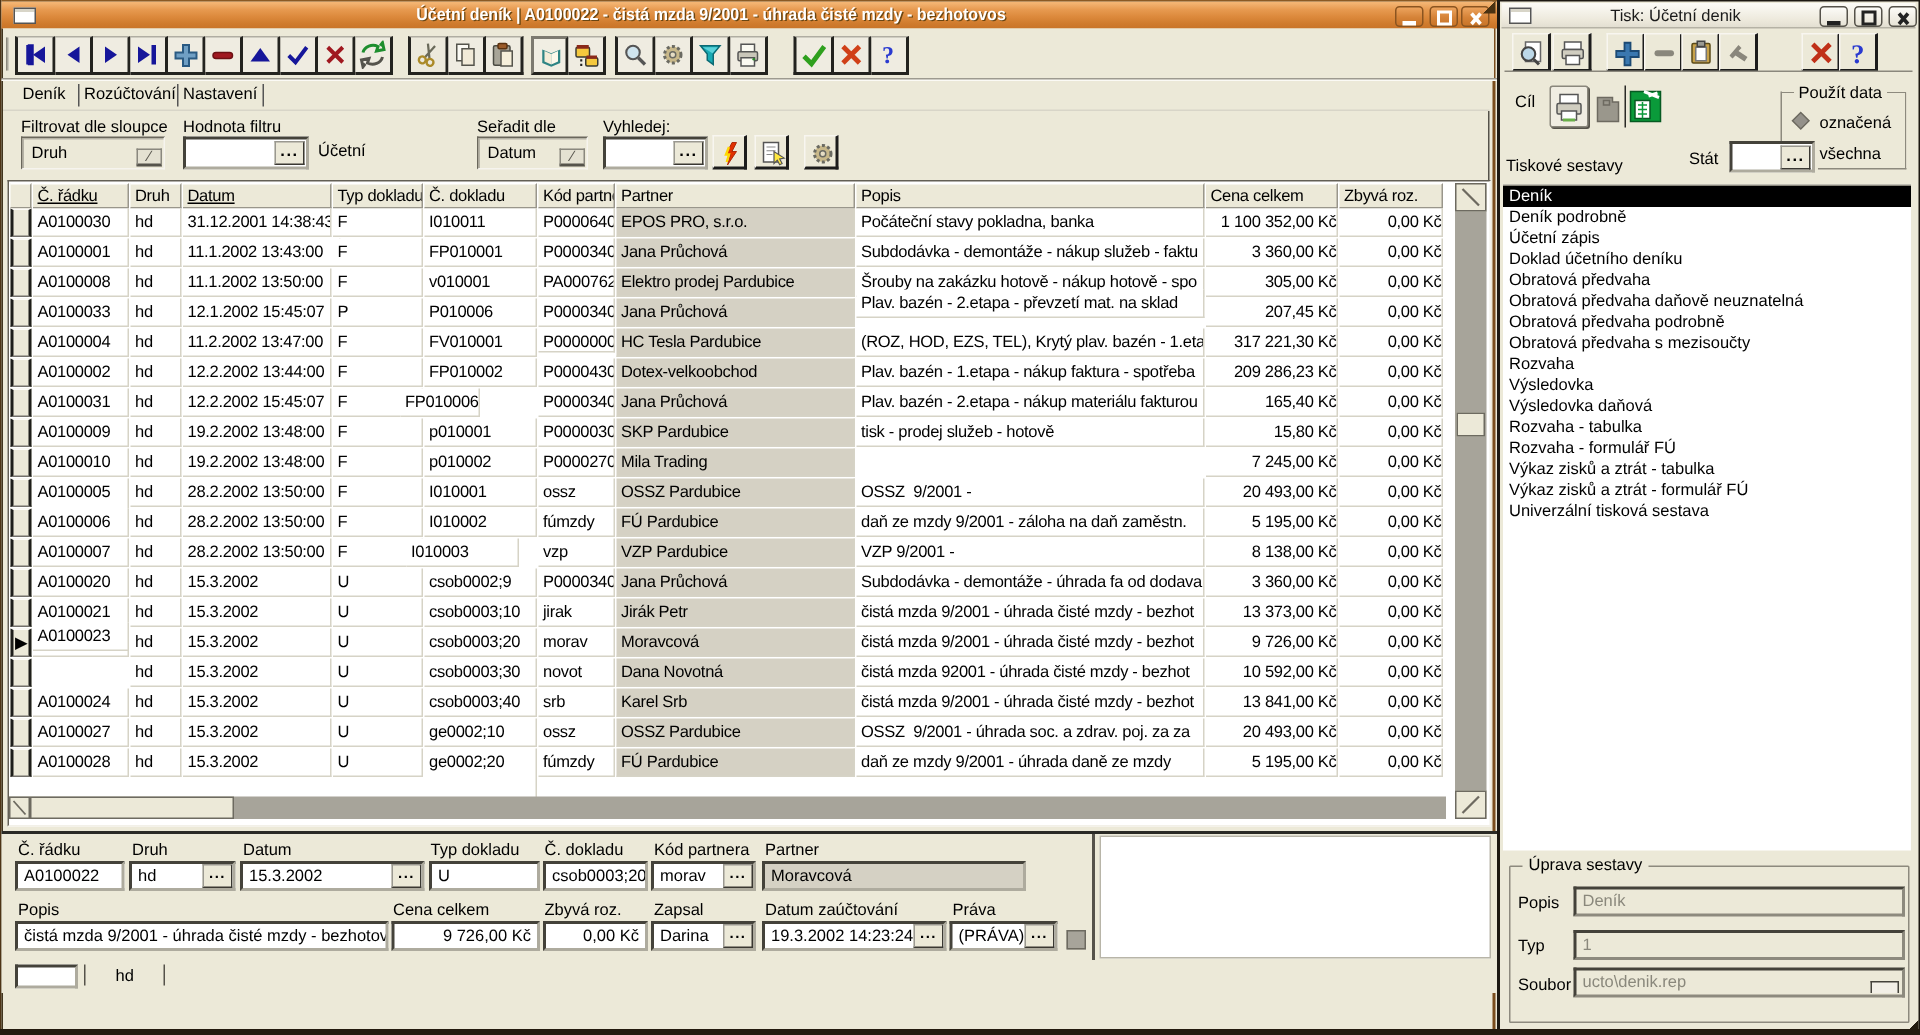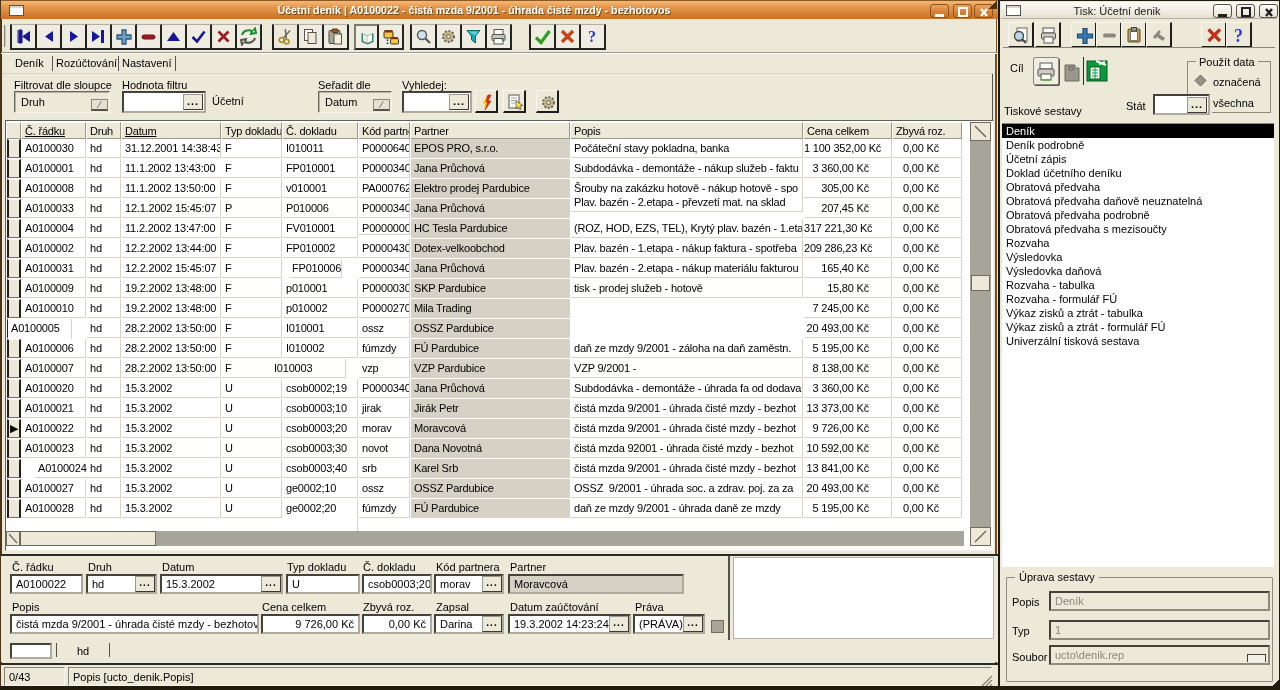--- a/index.html
+++ b/index.html
@@ -29,21 +29,21 @@
 .dbtn{position:absolute;right:1px;bottom:1px;width:17px;height:12px;background:#e4e1d2;border:1px solid #8a887e;border-bottom:2px solid #55534b;color:#55534b;font-size:10px;text-align:center;line-height:10px}
 .edit{position:absolute;height:22px;background:#fff;border:2px solid;border-color:#44423a #aeab9e #aeab9e #44423a}
 .ddd{position:absolute;right:1px;top:1px;width:20px;height:16px;background:#ece9d8;border:1px solid #9a9890;border-right:1px solid #3a3832;border-bottom:1px solid #3a3832;text-align:center;font-weight:bold;font-size:11px;line-height:13px;letter-spacing:1px}
 .sbtn{position:absolute;width:23px;height:23px;background:#ece9d8;border-top:1px solid #f8f6f0;border-left:1px solid #f8f6f0;border-right:2px solid #1c1c1c;border-bottom:2px solid #1c1c1c}
 .sbtn svg{position:absolute;left:2px;top:2px}
 
 #gridpanel{position:absolute;left:4px;top:120px;width:989px;height:431px;background:#fff;border:1px solid;border-color:#635f55 #f2f0e8 #f2f0e8 #635f55}
 .hcell{position:absolute;height:17px;letter-spacing:-0.2px;background:#ece9d8;border-right:1px solid #99968b;border-bottom:1px solid #99968b;border-top:1px solid #fff;padding:2px 0 0 3px;white-space:nowrap;overflow:hidden}
 .cell{position:absolute;letter-spacing:-0.2px;background:#fff;border-right:1px solid #d6d3c6;border-bottom:1px solid #d6d3c6;padding:3px 0 0 3px;white-space:nowrap;overflow:hidden}
 .cell.pcol{background:#d5d1c4}
-.cell.num{text-align:right;padding-right:22px;padding-left:0}
+.cell.num{text-align:right;padding-right:0;padding-left:0}
 .ind{position:absolute;background:#ece9d8;border-left:2px solid #1e1e1a;border-right:2px solid #1e1e1a;border-top:1px solid #fdfcf8;border-bottom:1px solid #73706a}
 .ind .cur{position:absolute;left:1px;top:2px;font-size:11px}
 
 .sb{position:absolute;background:#a7a49a}
 .sbbtn{position:absolute;background:#ece9d8;border:1px solid #6d6a60}
 .sbthumb{position:absolute;background:#ece9d8;border:1px solid #6d6a60}
 
 #formarea{position:absolute;left:0;top:554px;width:997px;height:108px;background:#ece9d8;border-top:2px solid #2a2a26}
 .fld{position:absolute;height:20px;background:#fff;border:2px solid;border-color:#44423a #aeab9e #aeab9e #44423a;padding:2px 0 0 4px;white-space:nowrap;overflow:hidden}
 .fld.gray{background:#d5d1c4}
@@ -343,21 +343,21 @@
     <div class="cell" style="left:358px;top:239px;width:51px;height:19px">P0000430</div>
     <div class="cell pcol" style="left:410px;top:239px;width:159px;height:19px">Dotex-velkoobchod</div>
     <div class="cell" style="left:570px;top:239px;width:232px;height:19px">Plav. bazén - 1.etapa - nákup faktura - spotřeba</div>
     <div class="cell num" style="left:803px;top:239px;width:88px;height:19px">209 286,23 Kč</div>
     <div class="cell num" style="left:892px;top:239px;width:69px;height:19px">0,00 Kč</div>
 <div class="ind" style="left:6px;top:259px;width:14px;height:19px"></div>
     <div class="cell" style="left:21px;top:259px;width:64px;height:19px">A0100031</div>
     <div class="cell" style="left:86px;top:259px;width:34px;height:19px">hd</div>
     <div class="cell" style="left:121px;top:259px;width:99px;height:19px">12.2.2002 15:45:07</div>
     <div class="cell" style="left:221px;top:259px;width:60px;height:19px">F</div>
-    <div class="cell" style="left:288px;top:259px;width:53px;height:19px">FP010006</div>
+    <div class="cell" style="left:266px;top:259px;width:53px;height:19px">FP010006</div>
     <div class="cell" style="left:358px;top:259px;width:51px;height:19px">P0000340</div>
     <div class="cell pcol" style="left:410px;top:259px;width:159px;height:19px">Jana Průchová</div>
     <div class="cell" style="left:570px;top:259px;width:232px;height:19px">Plav. bazén - 2.etapa - nákup materiálu fakturou</div>
     <div class="cell num" style="left:803px;top:259px;width:88px;height:19px">165,40 Kč</div>
     <div class="cell num" style="left:892px;top:259px;width:69px;height:19px">0,00 Kč</div>
 <div class="ind" style="left:6px;top:279px;width:14px;height:19px"></div>
     <div class="cell" style="left:21px;top:279px;width:64px;height:19px">A0100009</div>
     <div class="cell" style="left:86px;top:279px;width:34px;height:19px">hd</div>
     <div class="cell" style="left:121px;top:279px;width:99px;height:19px">19.2.2002 13:48:00</div>
     <div class="cell" style="left:221px;top:279px;width:60px;height:19px">F</div>
@@ -371,27 +371,28 @@
     <div class="cell" style="left:21px;top:299px;width:64px;height:19px">A0100010</div>
     <div class="cell" style="left:86px;top:299px;width:34px;height:19px">hd</div>
     <div class="cell" style="left:121px;top:299px;width:99px;height:19px">19.2.2002 13:48:00</div>
     <div class="cell" style="left:221px;top:299px;width:60px;height:19px">F</div>
     <div class="cell" style="left:282px;top:299px;width:75px;height:19px">p010002</div>
     <div class="cell" style="left:358px;top:299px;width:51px;height:19px">P0000270</div>
     <div class="cell pcol" style="left:410px;top:299px;width:159px;height:19px">Mila Trading</div>
     <div class="cell num" style="left:803px;top:299px;width:88px;height:19px">7 245,00 Kč</div>
     <div class="cell num" style="left:892px;top:299px;width:69px;height:19px">0,00 Kč</div>
 <div class="ind" style="left:6px;top:319px;width:14px;height:19px"></div>
-    <div class="cell" style="left:7px;top:319px;width:64px;height:32px">A0100005</div>
+    <div class="cell" style="left:21px;top:319px;width:64px;height:32px">A0100005</div>
     <div class="cell" style="left:86px;top:319px;width:34px;height:19px">hd</div>
     <div class="cell" style="left:121px;top:319px;width:99px;height:19px">28.2.2002 13:50:00</div>
     <div class="cell" style="left:221px;top:319px;width:60px;height:19px">F</div>
     <div class="cell" style="left:282px;top:319px;width:75px;height:19px">I010001</div>
     <div class="cell" style="left:358px;top:319px;width:51px;height:19px">ossz</div>
     <div class="cell pcol" style="left:410px;top:319px;width:159px;height:19px">OSSZ Pardubice</div>
+    <div class="cell" style="left:570px;top:319px;width:232px;height:19px">OSSZ&nbsp; 9/2001 -</div>
     <div class="cell num" style="left:803px;top:319px;width:88px;height:19px">20 493,00 Kč</div>
     <div class="cell num" style="left:892px;top:319px;width:69px;height:19px">0,00 Kč</div>
 <div class="ind" style="left:6px;top:339px;width:14px;height:19px"></div>
     <div class="cell" style="left:21px;top:339px;width:64px;height:19px">A0100006</div>
     <div class="cell" style="left:86px;top:339px;width:34px;height:19px">hd</div>
     <div class="cell" style="left:121px;top:339px;width:99px;height:19px">28.2.2002 13:50:00</div>
     <div class="cell" style="left:221px;top:339px;width:60px;height:19px">F</div>
     <div class="cell" style="left:282px;top:339px;width:75px;height:19px">I010002</div>
     <div class="cell" style="left:358px;top:339px;width:51px;height:19px">fúmzdy</div>
     <div class="cell pcol" style="left:410px;top:339px;width:159px;height:19px">FÚ Pardubice</div>
@@ -407,21 +408,21 @@
     <div class="cell" style="left:358px;top:359px;width:51px;height:19px">vzp</div>
     <div class="cell pcol" style="left:410px;top:359px;width:159px;height:19px">VZP Pardubice</div>
     <div class="cell" style="left:570px;top:359px;width:232px;height:19px">VZP 9/2001 -</div>
     <div class="cell num" style="left:803px;top:359px;width:88px;height:19px">8 138,00 Kč</div>
     <div class="cell num" style="left:892px;top:359px;width:69px;height:19px">0,00 Kč</div>
 <div class="ind" style="left:6px;top:379px;width:14px;height:19px"></div>
     <div class="cell" style="left:21px;top:379px;width:64px;height:19px">A0100020</div>
     <div class="cell" style="left:86px;top:379px;width:34px;height:19px">hd</div>
     <div class="cell" style="left:121px;top:379px;width:99px;height:19px">15.3.2002</div>
     <div class="cell" style="left:221px;top:379px;width:60px;height:19px">U</div>
-    <div class="cell" style="left:282px;top:379px;width:75px;height:19px">csob0002;19</div>
+    <div class="cell" style="left:282px;top:379px;width:75px;height:19px">csob0002;9</div>
     <div class="cell" style="left:358px;top:379px;width:51px;height:19px">P0000340</div>
     <div class="cell pcol" style="left:410px;top:379px;width:159px;height:19px">Jana Průchová</div>
     <div class="cell" style="left:570px;top:379px;width:232px;height:19px">Subdodávka - demontáže - úhrada fa od dodava</div>
     <div class="cell num" style="left:803px;top:379px;width:88px;height:19px">3 360,00 Kč</div>
     <div class="cell num" style="left:892px;top:379px;width:69px;height:19px">0,00 Kč</div>
 <div class="ind" style="left:6px;top:399px;width:14px;height:19px"></div>
     <div class="cell" style="left:21px;top:399px;width:64px;height:19px">A0100021</div>
     <div class="cell" style="left:86px;top:399px;width:34px;height:19px">hd</div>
     <div class="cell" style="left:121px;top:399px;width:99px;height:19px">15.3.2002</div>
     <div class="cell" style="left:221px;top:399px;width:60px;height:19px">U</div>
@@ -438,32 +439,32 @@
     <div class="cell" style="left:86px;top:419px;width:34px;height:19px">hd</div>
     <div class="cell" style="left:121px;top:419px;width:99px;height:19px">15.3.2002</div>
     <div class="cell" style="left:221px;top:419px;width:60px;height:19px">U</div>
     <div class="cell" style="left:282px;top:419px;width:75px;height:19px">csob0003;20</div>
     <div class="cell" style="left:358px;top:419px;width:51px;height:19px">morav</div>
     <div class="cell pcol" style="left:410px;top:419px;width:159px;height:19px">Moravcová</div>
     <div class="cell" style="left:570px;top:419px;width:232px;height:19px">čistá mzda 9/2001 - úhrada čisté mzdy - bezhot</div>
     <div class="cell num" style="left:803px;top:419px;width:88px;height:19px">9 726,00 Kč</div>
     <div class="cell num" style="left:892px;top:419px;width:69px;height:19px">0,00 Kč</div>
 <div class="ind" style="left:6px;top:439px;width:14px;height:19px"></div>
-    <div class="cell" style="left:21px;top:439px;width:64px;height:19px">A0100023</div>
+    <div class="cell" style="left:21px;top:415px;width:64px;height:19px">A0100023</div>
     <div class="cell" style="left:86px;top:439px;width:34px;height:19px">hd</div>
     <div class="cell" style="left:121px;top:439px;width:99px;height:19px">15.3.2002</div>
     <div class="cell" style="left:221px;top:439px;width:60px;height:19px">U</div>
     <div class="cell" style="left:282px;top:439px;width:75px;height:19px">csob0003;30</div>
     <div class="cell" style="left:358px;top:439px;width:51px;height:19px">novot</div>
     <div class="cell pcol" style="left:410px;top:439px;width:159px;height:19px">Dana Novotná</div>
     <div class="cell" style="left:570px;top:439px;width:232px;height:19px">čistá mzda 92001 - úhrada čisté mzdy - bezhot</div>
     <div class="cell num" style="left:803px;top:439px;width:88px;height:19px">10 592,00 Kč</div>
     <div class="cell num" style="left:892px;top:439px;width:69px;height:19px">0,00 Kč</div>
 <div class="ind" style="left:6px;top:459px;width:14px;height:19px"></div>
-    <div class="cell" style="left:34px;top:459px;width:64px;height:19px">A0100024</div>
+    <div class="cell" style="left:21px;top:459px;width:64px;height:19px">A0100024</div>
     <div class="cell" style="left:86px;top:459px;width:34px;height:19px">hd</div>
     <div class="cell" style="left:121px;top:459px;width:99px;height:19px">15.3.2002</div>
     <div class="cell" style="left:221px;top:459px;width:60px;height:19px">U</div>
     <div class="cell" style="left:282px;top:459px;width:75px;height:19px">csob0003;40</div>
     <div class="cell" style="left:358px;top:459px;width:51px;height:19px">srb</div>
     <div class="cell pcol" style="left:410px;top:459px;width:159px;height:19px">Karel Srb</div>
     <div class="cell" style="left:570px;top:459px;width:232px;height:19px">čistá mzda 9/2001 - úhrada čisté mzdy - bezhot</div>
     <div class="cell num" style="left:803px;top:459px;width:88px;height:19px">13 841,00 Kč</div>
     <div class="cell num" style="left:892px;top:459px;width:69px;height:19px">0,00 Kč</div>
 <div class="ind" style="left:6px;top:479px;width:14px;height:19px"></div>
@@ -529,27 +530,20 @@
   <div class="fld" style="left:507px;top:58px;width:123px">19.3.2002 14:23:24<span class="f3">...</span></div>
   <div class="fld" style="left:632px;top:58px;width:72px">(PRÁVA)<span class="f3">...</span></div>
   <div style="position:absolute;left:710px;top:64px;width:13px;height:13px;background:#a7a49a;border:1px solid #6d6a60"></div>
   <div style="position:absolute;left:727px;top:0px;width:2px;height:84px;background:#55524a"></div>
   <div style="position:absolute;left:732px;top:1px;width:261px;height:82px;background:#fff;border:1px solid #b8b5a8"></div>
   <div class="fld" style="left:9px;top:87px;width:42px;height:16px"></div>
   <div style="position:absolute;left:55px;top:87px;width:1px;height:14px;background:#55524a"></div>
   <div class="lbl" style="left:76px;top:89px">hd</div>
   <div style="position:absolute;left:108px;top:87px;width:1px;height:14px;background:#55524a"></div>
  </div>
- <div id="statusbar">
-  <div class="scell" style="left:3px;width:61px">0/43</div>
-  <div class="scell" style="left:67px;width:924px">Popis [ucto_denik.Popis]</div>
-  <div class="grip" style="left:978px;top:10px"><svg width="14" height="12">
-          <path d="M13 1 L3 11 M13 5 L7 11 M13 9 L11 11" stroke="#8a8778" stroke-width="1.4"></path>
-        </svg></div>
- </div>
 </div>
 <div id="rwin">
  <div id="rtitle">
   <div class="sysico" style="left:5px;top:3px"></div>
   <div class="rtxt">Tisk: Účetní denik</div>
   <div class="rtbtn" style="left:212px"><svg width="19" height="14">
           <rect x="4" y="9" width="9" height="3" fill="#222"></rect>
         </svg></div>
   <div class="rtbtn" style="left:235px"><svg width="19" height="14">
           <rect x="5" y="3" width="8" height="8" fill="none" stroke="#222" stroke-width="2"></rect>

